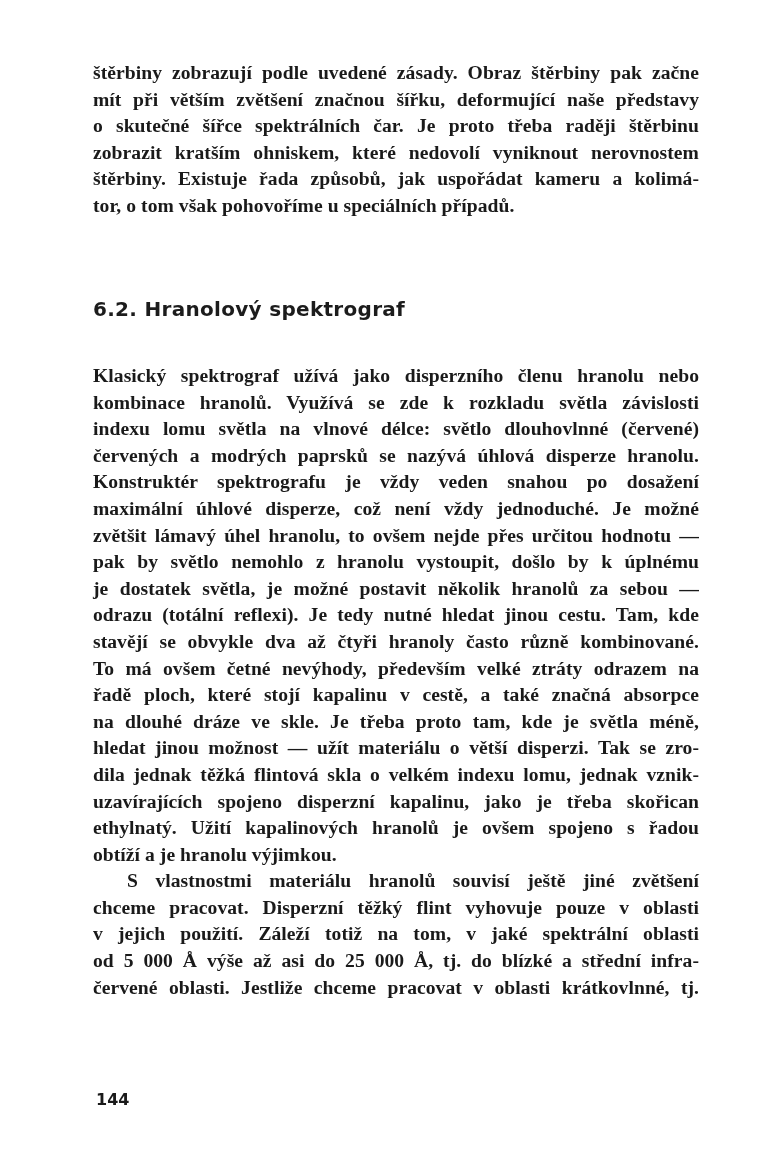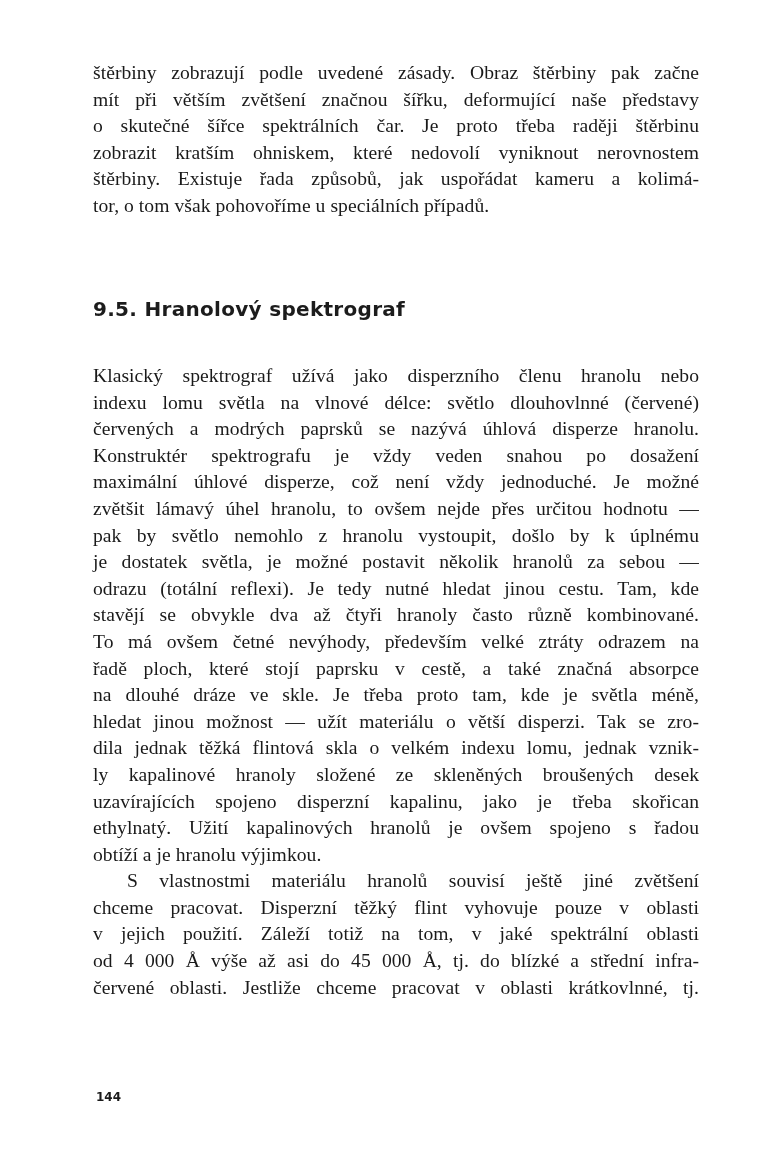--- a/index.html
+++ b/index.html
@@ -22,20 +22,21 @@
       width: 606px;
     }
     .line {
       font-size: 19.6px;
       line-height: 26.6px;
       height: 26.6px;
       white-space: nowrap;
       text-align: justify;
       text-align-last: justify;
       letter-spacing: 0.05px;
+      font-weight: bold;
     }
     .line.last {
       text-align-last: left;
     }
     .line.indent {
       padding-left: 34px;
     }
     .heading {
       position: absolute;
       left: 93px;
@@ -51,62 +52,62 @@
       left: 93px;
       top: 363px;
       width: 606px;
     }
     .page-number {
       position: absolute;
       left: 96px;
       top: 1090px;
       font-family: "DejaVu Sans", "Liberation Sans", sans-serif;
       font-weight: bold;
-      font-size: 12px;
+      font-size: 16px;
       color: #1a1a1a;
     }
   </style>
 </head>
 <body>
 
 <div class="page">
   <div class="line">štěrbiny zobrazují podle uvedené zásady. Obraz štěrbiny pak začne</div>
   <div class="line">mít při větším zvětšení značnou šířku, deformující naše představy</div>
   <div class="line">o skutečné šířce spektrálních čar. Je proto třeba raději štěrbinu</div>
   <div class="line">zobrazit kratším ohniskem, které nedovolí vyniknout nerovnostem</div>
   <div class="line">štěrbiny. Existuje řada způsobů, jak uspořádat kameru a kolimá-</div>
   <div class="line last">tor, o tom však pohovoříme u speciálních případů.</div>
 </div>
 
-<div class="heading">9.5. Hranolový spektrograf</div>
+<div class="heading">6.2. Hranolový spektrograf</div>
 
 <div class="para2">
   <div>
     <div class="line">Klasický spektrograf užívá jako disperzního členu hranolu nebo</div>
+    <div class="line">kombinace hranolů. Využívá se zde k rozkladu světla závislosti</div>
     <div class="line">indexu lomu světla na vlnové délce: světlo dlouhovlnné (červené)</div>
     <div class="line">červených a modrých paprsků se nazývá úhlová disperze hranolu.</div>
     <div class="line">Konstruktér spektrografu je vždy veden snahou po dosažení</div>
     <div class="line">maximální úhlové disperze, což není vždy jednoduché. Je možné</div>
     <div class="line">zvětšit lámavý úhel hranolu, to ovšem nejde přes určitou hodnotu —</div>
     <div class="line">pak by světlo nemohlo z hranolu vystoupit, došlo by k úplnému</div>
     <div class="line">je dostatek světla, je možné postavit několik hranolů za sebou —</div>
     <div class="line">odrazu (totální reflexi). Je tedy nutné hledat jinou cestu. Tam, kde</div>
     <div class="line">stavějí se obvykle dva až čtyři hranoly často různě kombinované.</div>
     <div class="line">To má ovšem četné nevýhody, především velké ztráty odrazem na</div>
-    <div class="line">řadě ploch, které stojí paprsku v cestě, a také značná absorpce</div>
+    <div class="line">řadě ploch, které stojí kapalinu v cestě, a také značná absorpce</div>
     <div class="line">na dlouhé dráze ve skle. Je třeba proto tam, kde je světla méně,</div>
     <div class="line">hledat jinou možnost — užít materiálu o větší disperzi. Tak se zro-</div>
     <div class="line">dila jednak těžká flintová skla o velkém indexu lomu, jednak vznik-</div>
-    <div class="line">ly kapalinové hranoly složené ze skleněných broušených desek</div>
     <div class="line">uzavírajících spojeno disperzní kapalinu, jako je třeba skořican</div>
     <div class="line">ethylnatý. Užití kapalinových hranolů je ovšem spojeno s řadou</div>
     <div class="line last">obtíží a je hranolu výjimkou.</div>
   </div>
   <div>
     <div class="line indent">S vlastnostmi materiálu hranolů souvisí ještě jiné zvětšení</div>
     <div class="line">chceme pracovat. Disperzní těžký flint vyhovuje pouze v oblasti</div>
     <div class="line">v jejich použití. Záleží totiž na tom, v jaké spektrální oblasti</div>
-    <div class="line">od 4 000 Å výše až asi do 45 000 Å, tj. do blízké a střední infra-</div>
+    <div class="line">od 5 000 Å výše až asi do 25 000 Å, tj. do blízké a střední infra-</div>
     <div class="line">červené oblasti. Jestliže chceme pracovat v oblasti krátkovlnné, tj.</div>
   </div>
 </div>
 
 <div class="page-number">144</div>
 
 </body></html>

